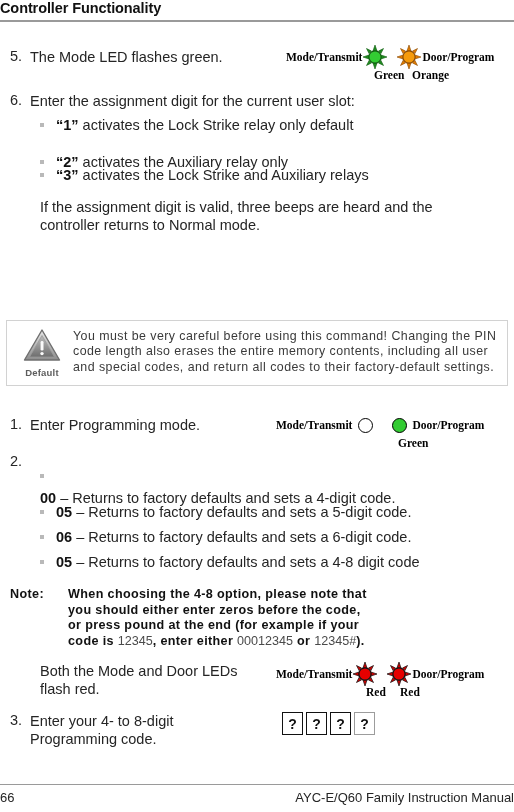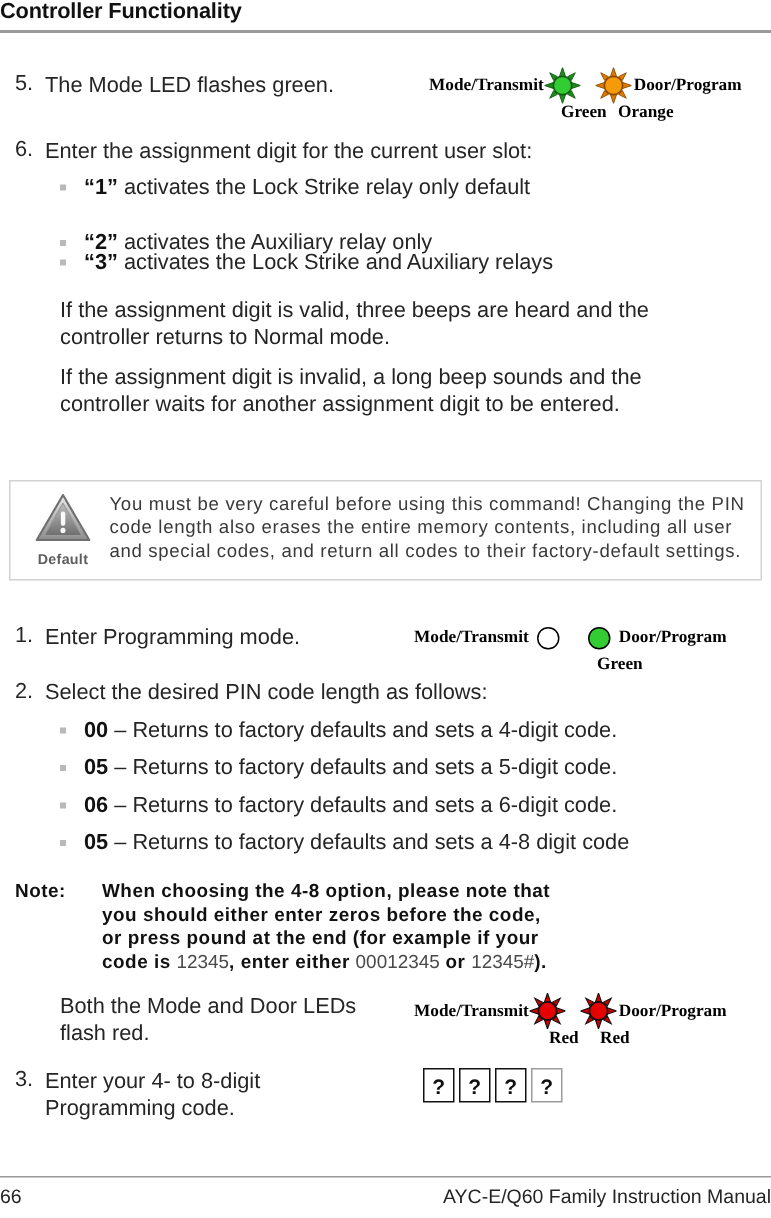--- a/index.html
+++ b/index.html
@@ -333,21 +333,20 @@
     <div class="bullet-text"><b>“2”</b><span> activates the Auxiliary relay only</span></div>
   </div>
   <div class="bullet-row" style="top:167px;">
     <div class="bullet-mark">
         <i></i>
       </div>
     <div class="bullet-text"><b>“3”</b><span> activates the Lock Strike and Auxiliary relays</span></div>
   </div>
 
   <div class="para" style="top:198px; width:435px;">If the assignment digit is valid, three beeps are heard and the controller returns to Normal mode.</div>
-  <div class="para" style="top:243px; width:445px;">If the assignment digit is invalid, a long beep sounds and the controller waits for another assignment digit to be entered.</div>
 
 
   <div class="warn-box" style="top:320px;">
     <div class="warn-icon-wrap">
       <svg width="38" height="34" viewBox="0 0 38 34" aria-hidden="true">
         <defs>
           <linearGradient id="wgrad" x1="0" y1="0" x2="0" y2="1">
             <stop offset="0%" stop-color="#e9e9e9"></stop>
             <stop offset="55%" stop-color="#b4b4b4"></stop>
             <stop offset="100%" stop-color="#8d8d8d"></stop>
@@ -383,24 +382,23 @@
       </div>
       <div class="led-cap">Door/Program</div>
     </div>
     <div class="led-sub" style="margin-left:122px; margin-top:-1px;">
       <span>Green</span>
     </div>
   </div>
 
   <div class="step" style="top:453px; left:0px; width:400px;">
     <div class="step-num">2.</div>
-    <div class="step-text">Select the desired PIN code length as follows:</div>
-  </div>
-
-  <div class="bullet-row" style="top:479px;">
+  </div>
+
+  <div class="bullet-row" style="top:468px;flex-direction:column;">
     <div class="bullet-mark">
         <i></i>
       </div>
     <div class="bullet-text"><b>00</b><span> – Returns to factory defaults and sets a 4-digit code.</span></div>
   </div>
   <div class="bullet-row" style="top:504px;">
     <div class="bullet-mark">
         <i></i>
       </div>
     <div class="bullet-text"><b>05</b><span> – Returns to factory defaults and sets a 5-digit code.</span></div>

